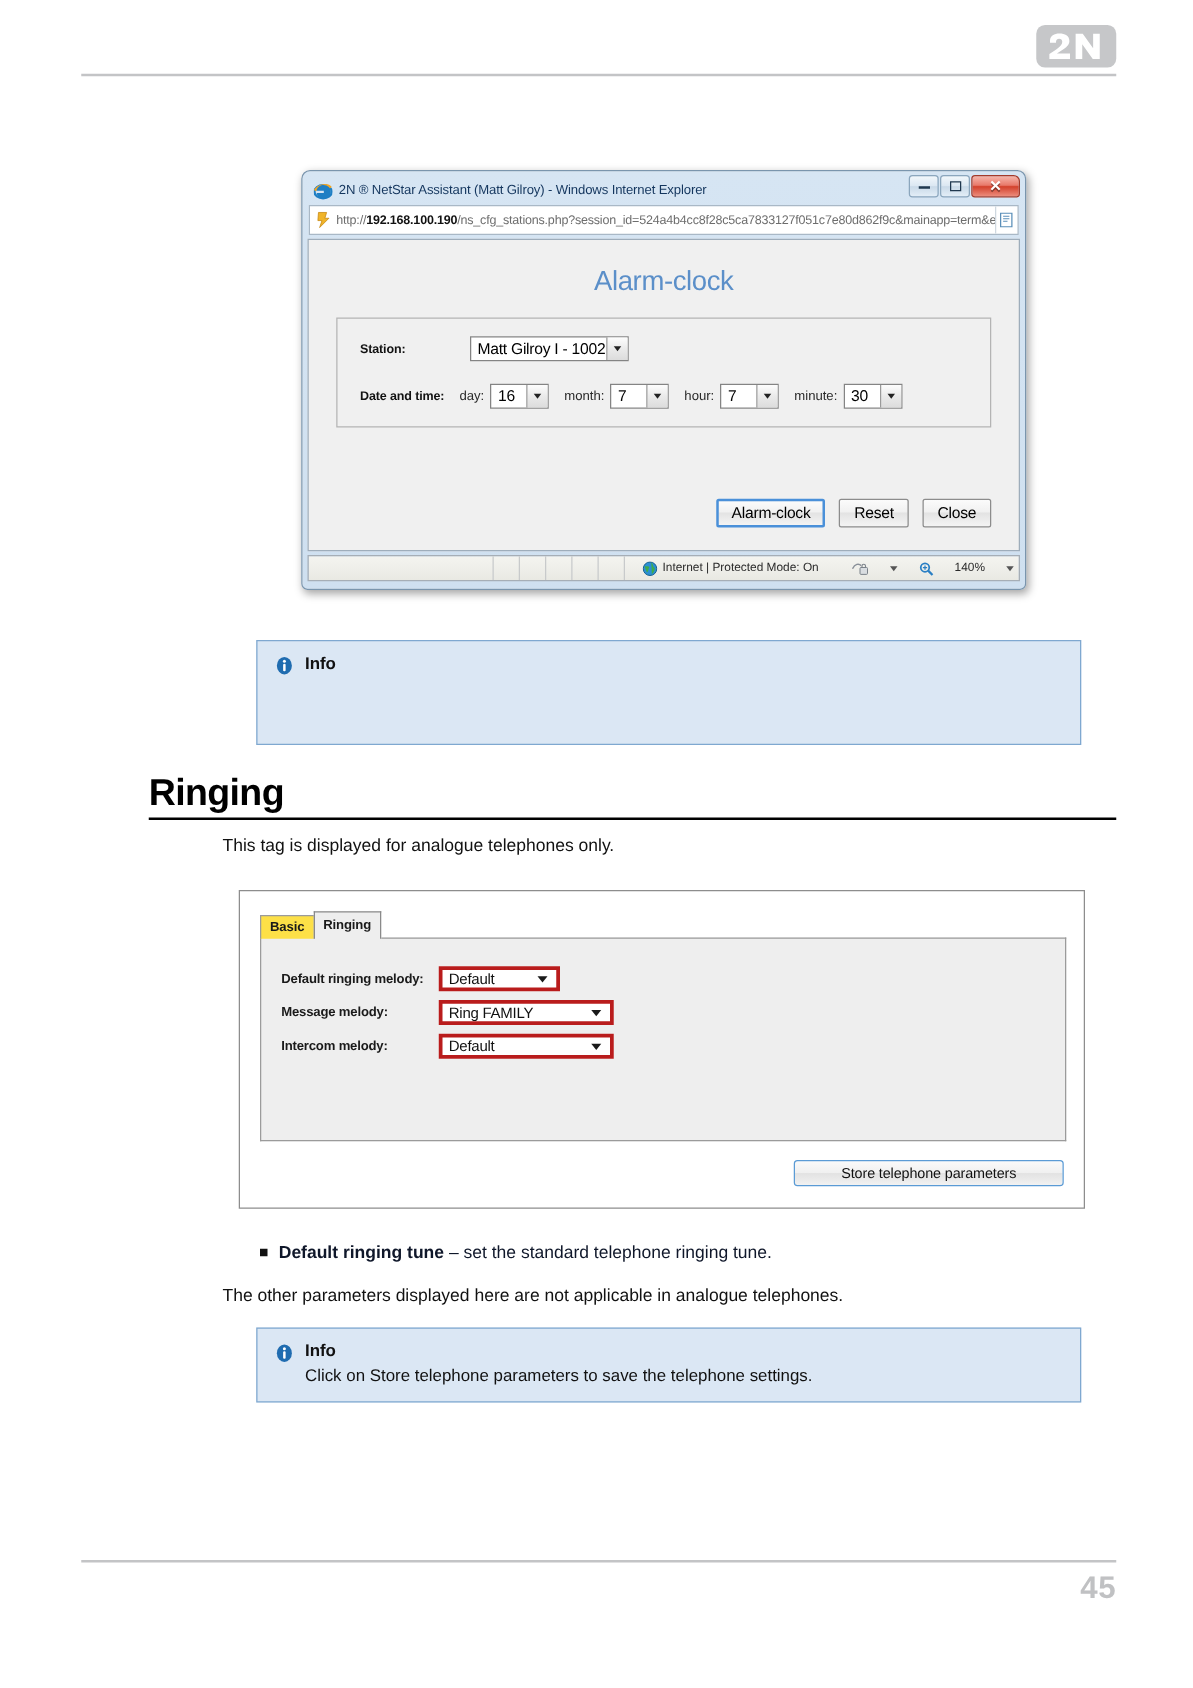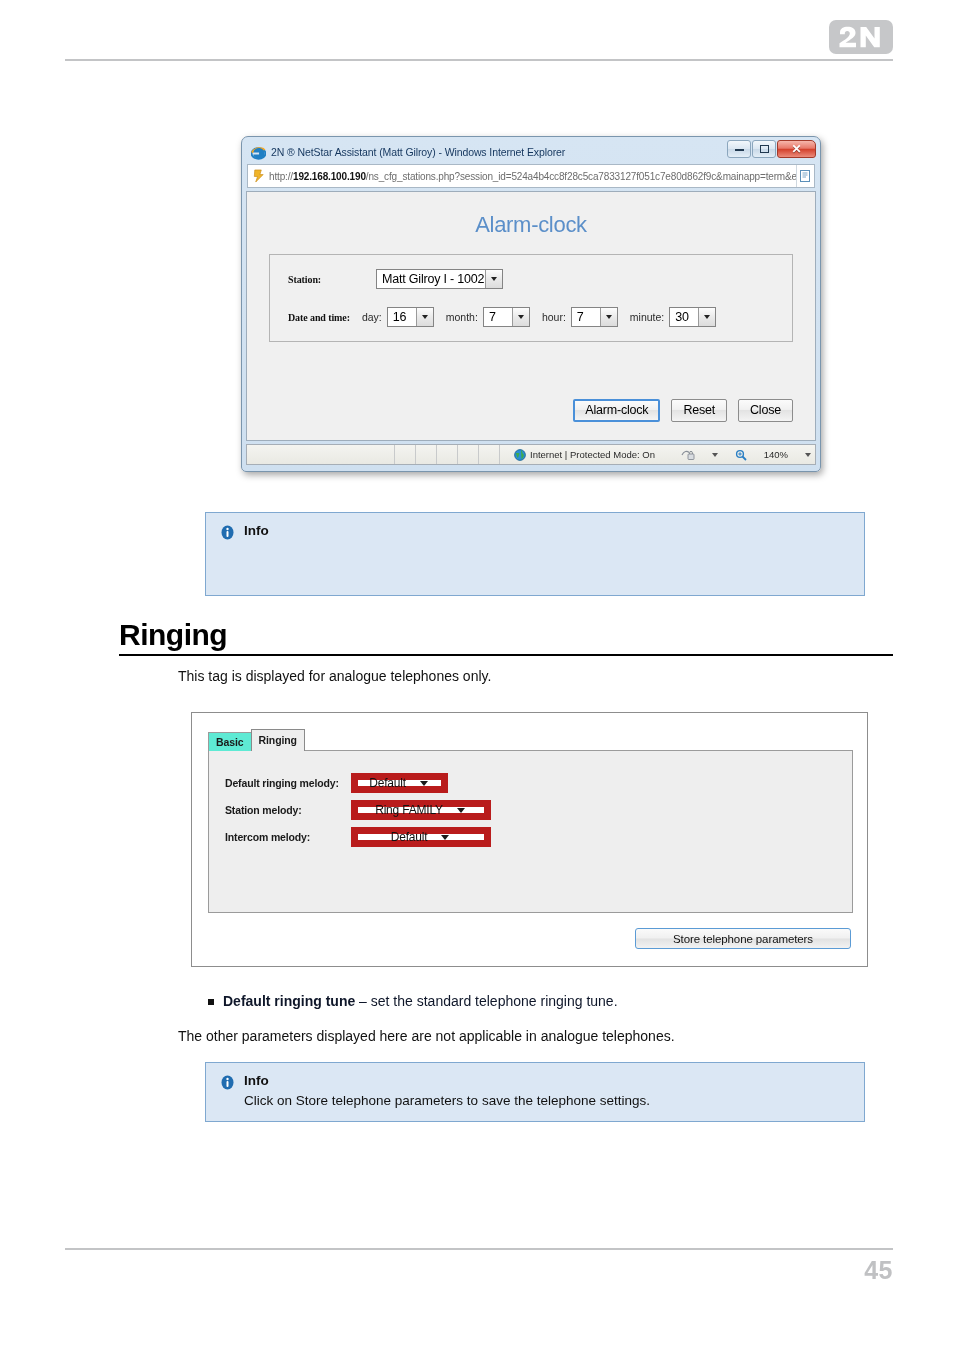--- a/index.html
+++ b/index.html
@@ -156,21 +156,20 @@
     height: 88px;
     padding: 14px 0 0 18px;
   }
   .fld-row { display: flex; align-items: center; }
   .fld-row.second { margin-top: 18px; }
   .fld-label {
     font-size: 10px;
     font-weight: bold;
     color: #111111;
     letter-spacing: -0.1px;
-    font-family: Liberation Serif, serif;
   }
   .fld-label.station { width: 88px; }
 
   .combo {
     display: inline-flex;
     align-items: stretch;
     background: #ffffff;
     border: 1px solid #848484;
     height: 20px;
   }
@@ -344,21 +343,21 @@
     display: flex;
     align-items: flex-end;
     height: 20px;
     position: relative;
     z-index: 2;
   }
   .tab {
     font-size: 10.5px;
     font-weight: bold;
     color: #1a1a1a;
-    background: #5eead4;
+    background: #fde047;
     border: 1px solid #9b9b9b;
     border-bottom: none;
     padding: 3px 7px 2px 7px;
     height: 19px;
     letter-spacing: -0.1px;
   }
   .tab.active {
     height: 22px;
     padding-top: 4px;
     background: #eeeeee;
@@ -387,25 +386,25 @@
   }
   .melody-label {
     font-size: 10.5px;
     font-weight: bold;
     color: #1a1a1a;
     width: 126px;
     letter-spacing: -0.15px;
   }
   .select-box {
     background: #ffffff;
-    border: 7px solid #b91c1c;
+    border: 3px solid #b91c1c;
     height: 20px;
     display: flex;
     align-items: center;
-    justify-content: center;
+    justify-content: space-between;
     padding: 0 7px 0 5px;
   }
   .select-box .sv {
     font-size: 12px;
     color: #111111;
     white-space: nowrap;
     letter-spacing: -0.2px;
   }
   .select-box .tri-down {
     border-left-width: 4px;
@@ -600,21 +599,21 @@
 
     <div class="tab-panel">
       <div class="melody-row">
         <span class="melody-label">Default ringing melody:</span>
         <span class="select-box w1">
           <span class="sv">Default</span>
           <span class="tri-down"></span>
         </span>
       </div>
       <div class="melody-row">
-        <span class="melody-label">Station melody:</span>
+        <span class="melody-label">Message melody:</span>
         <span class="select-box w2">
           <span class="sv">Ring FAMILY</span>
           <span class="tri-down"></span>
         </span>
       </div>
       <div class="melody-row">
         <span class="melody-label">Intercom melody:</span>
         <span class="select-box w3">
           <span class="sv">Default</span>
           <span class="tri-down"></span>

